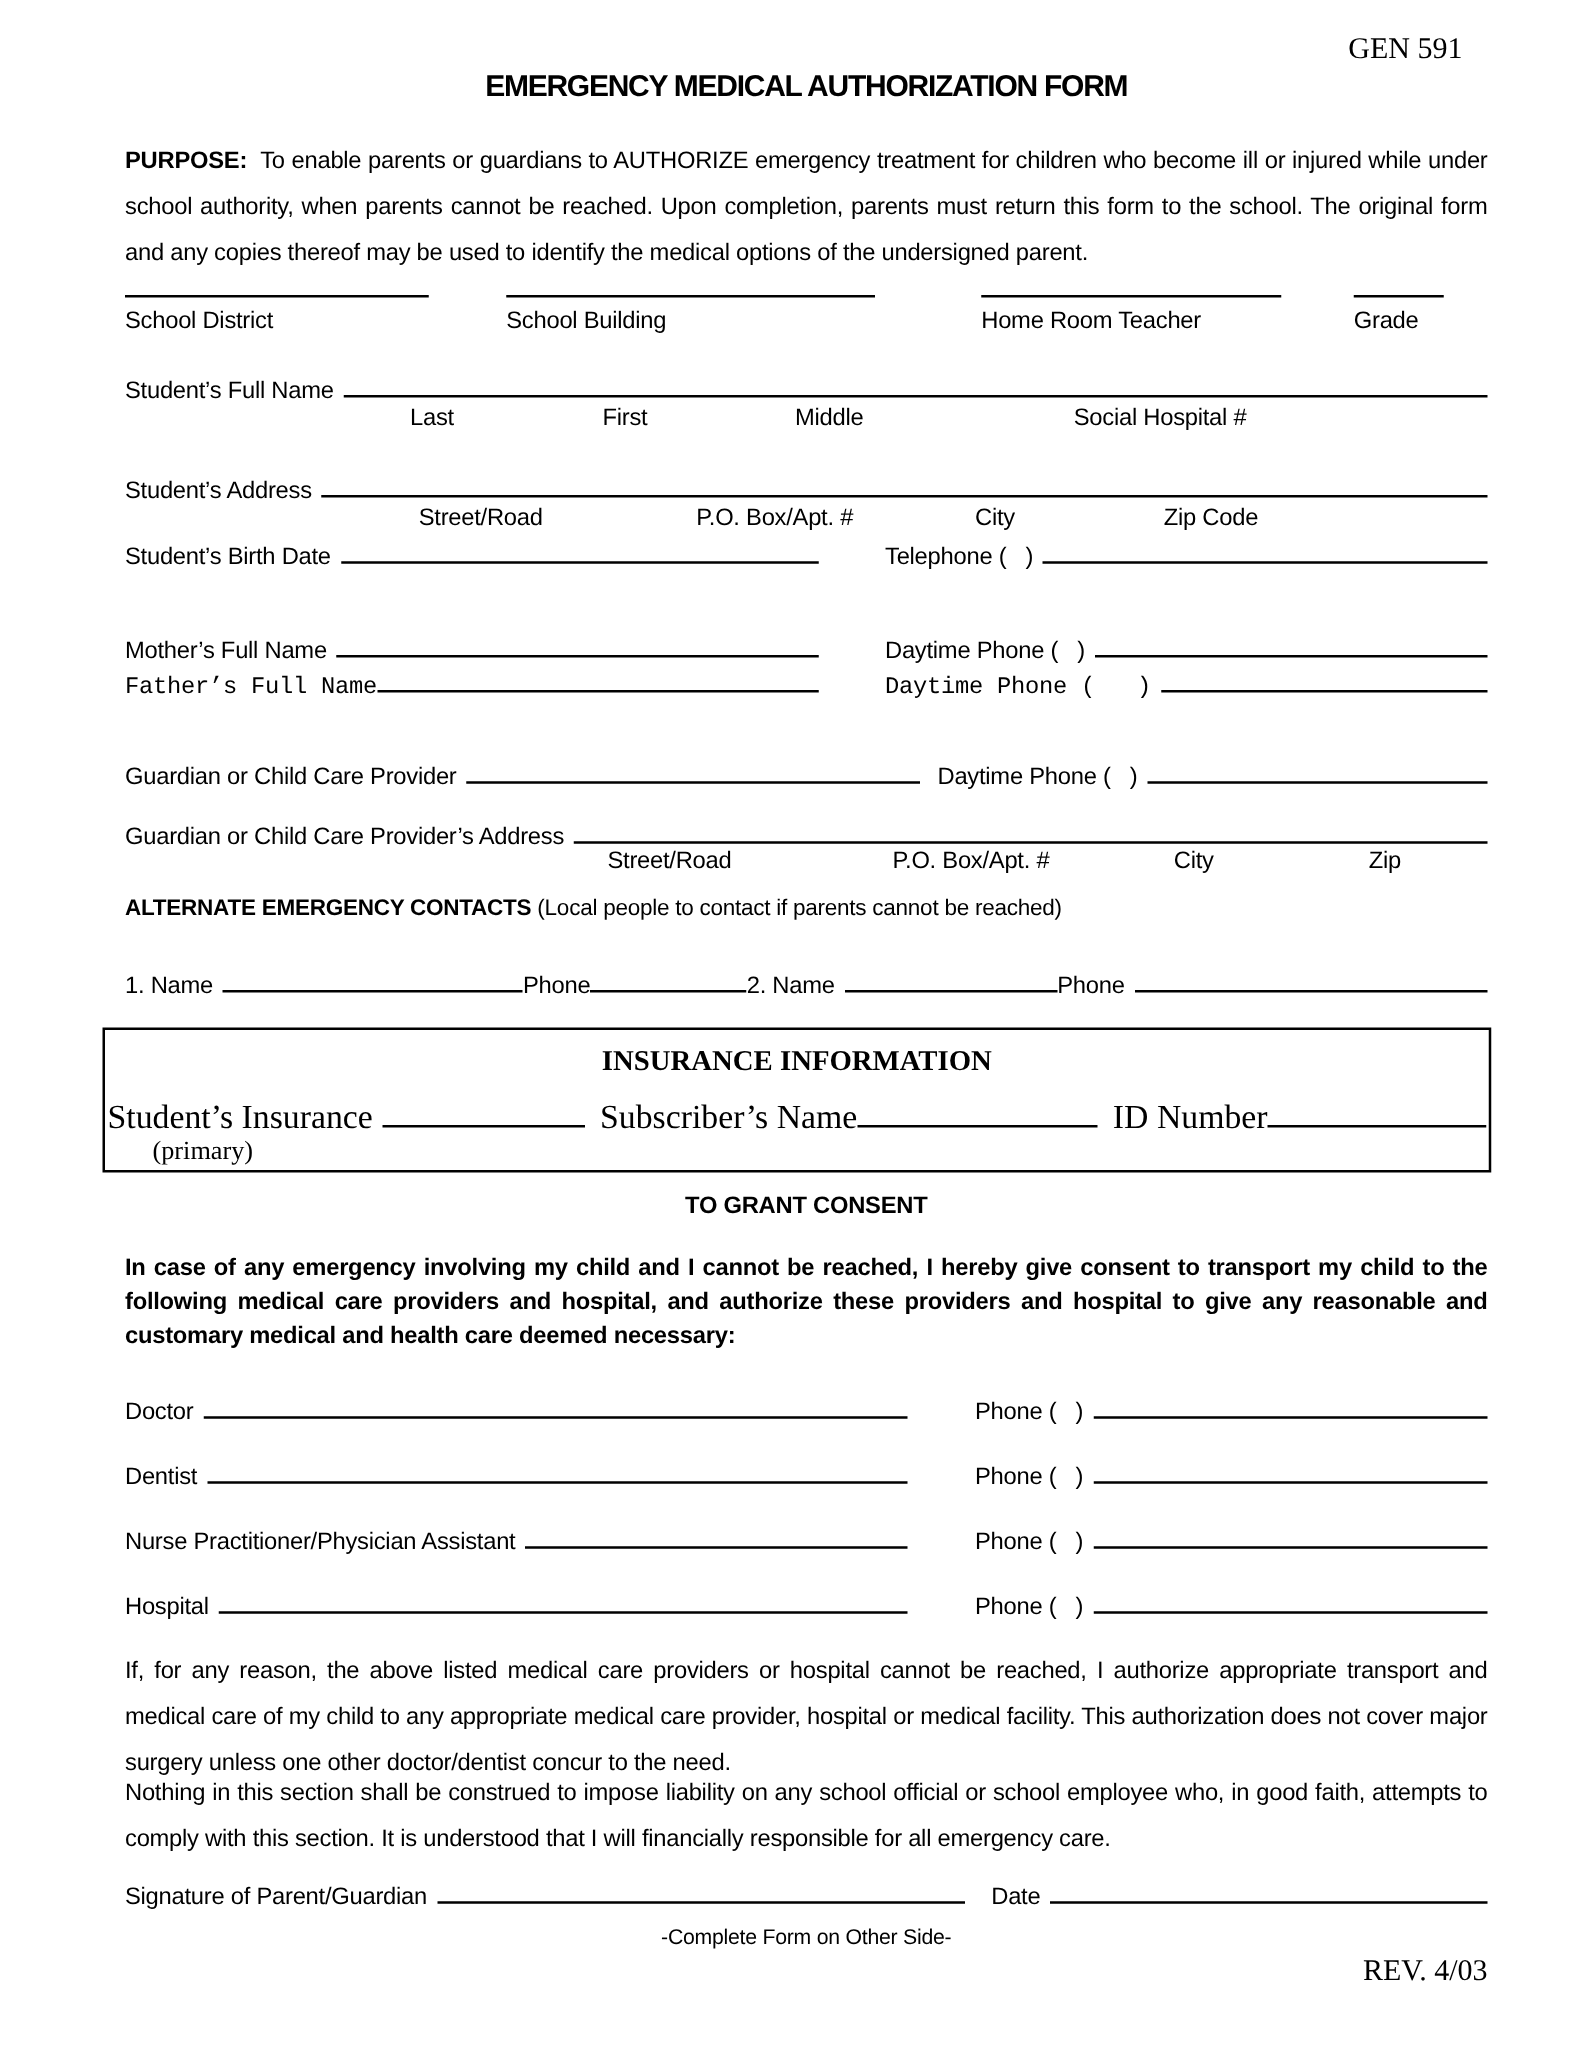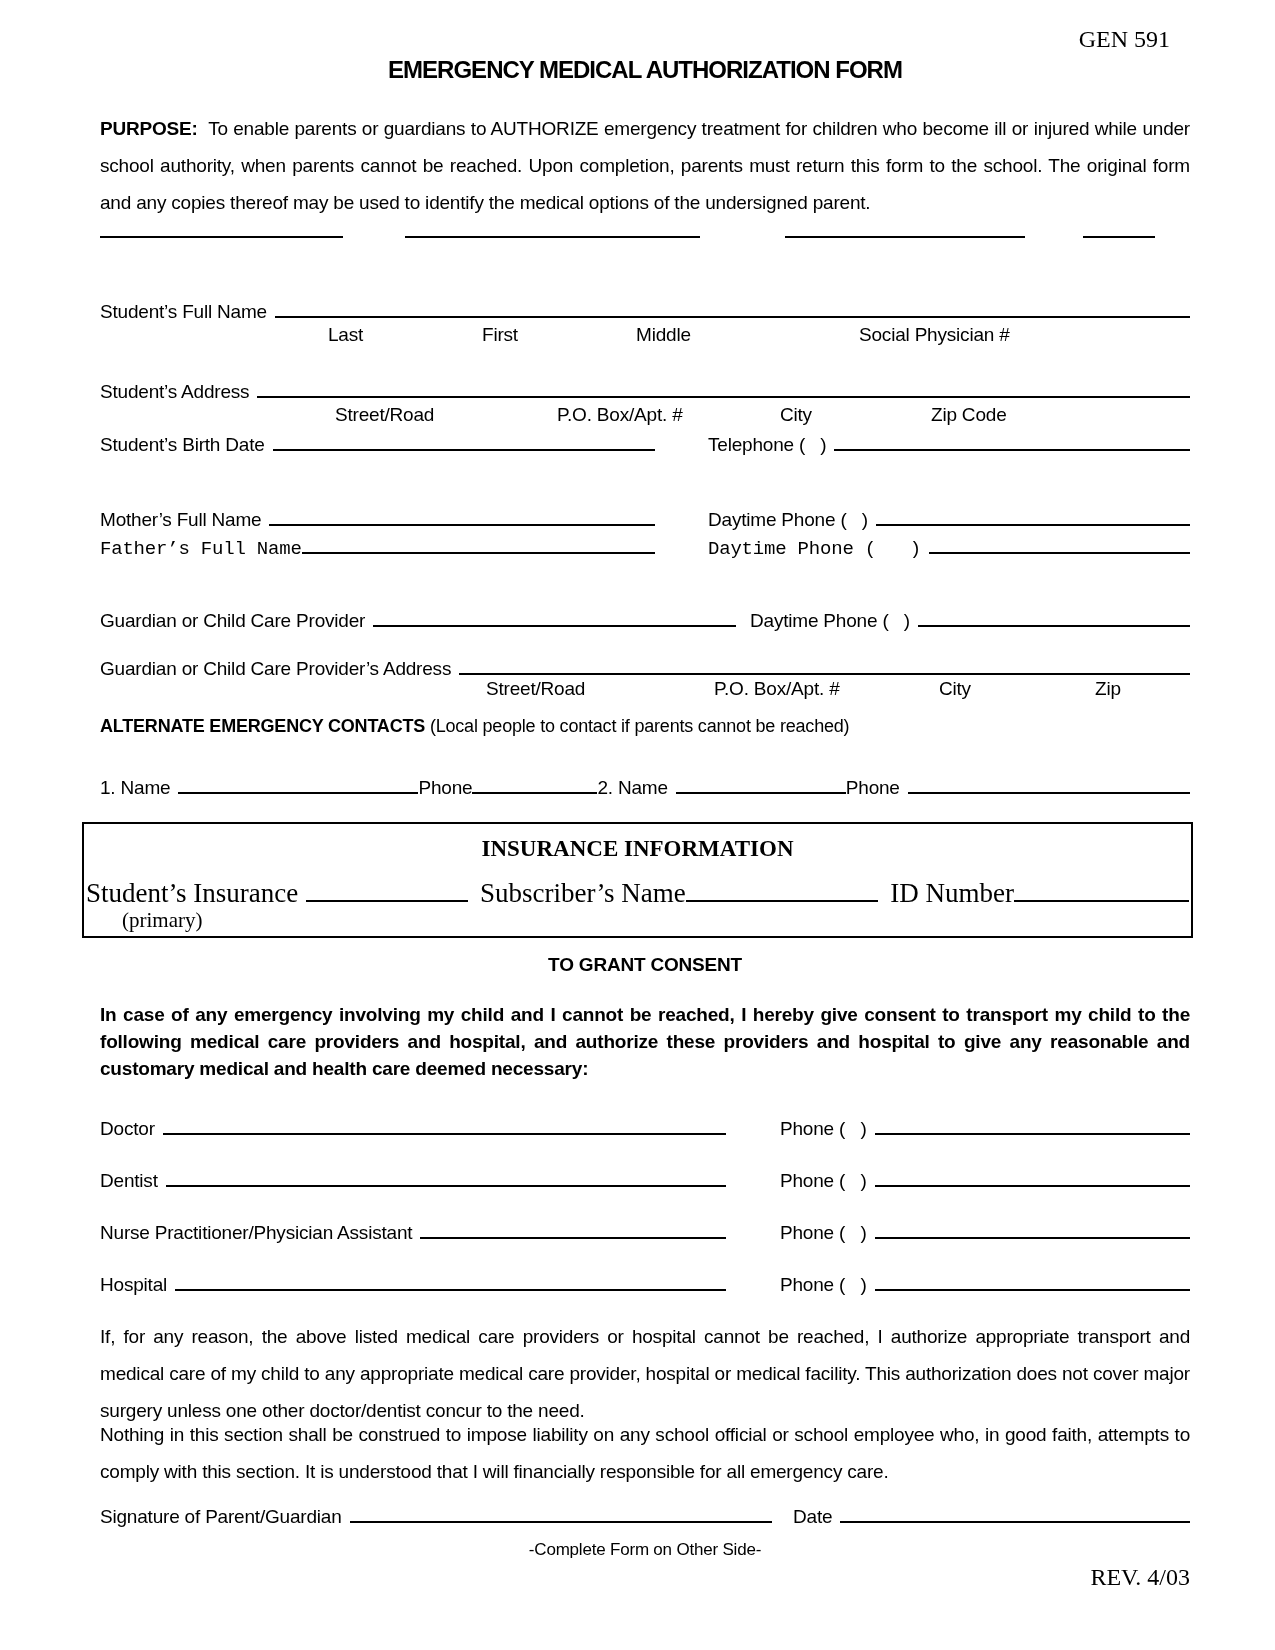--- a/index.html
+++ b/index.html
@@ -74,30 +74,36 @@
   <h1 class="abs title">EMERGENCY MEDICAL AUTHORIZATION FORM</h1>
 
   <p class="abs para purpose"><b>PURPOSE:</b>&nbsp; <span>To enable parents or guardians to AUTHORIZE emergency treatment for children who become ill or injured while under school authority, when parents cannot be reached. Upon completion, parents must return this form to the school. The original form and any copies thereof may be used to identify the medical options of the undersigned parent.</span></p>
 
   <div class="abs school-blanks">
     <div class="bar" style="left:0;width:243px;top:20px;"></div>
     <div class="bar" style="left:305px;width:295px;top:20px;"></div>
     <div class="bar" style="left:685px;width:240px;top:20px;"></div>
     <div class="bar" style="left:983px;width:72px;top:20px;"></div>
   </div>
+  <div class="abs relrow school-labels">
+    <span style="left:0;">School District</span>
+    <span style="left:305px;">School Building</span>
+    <span style="left:685px;">Home Room Teacher</span>
+    <span style="left:983px;">Grade</span>
+  </div>
 
   <div class="abs row name-row">
     <span class="lbl">Student’s Full Name</span>
     <span class="bl ml f1"></span>
   </div>
   <div class="abs relrow name-sub">
     <span style="left:228px;">Last</span>
     <span style="left:382px;">First</span>
     <span style="left:536px;">Middle</span>
-    <span style="left:759px;">Social Physician #</span>
+    <span style="left:759px;">Social Hospital #</span>
   </div>
 
   <div class="abs row addr-row">
     <span class="lbl">Student’s Address</span>
     <span class="bl ml f1"></span>
   </div>
   <div class="abs relrow addr-sub">
     <span style="left:235px;">Street/Road</span>
     <span style="left:457px;">P.O. Box/Apt. #</span>
     <span style="left:680px;">City</span>

